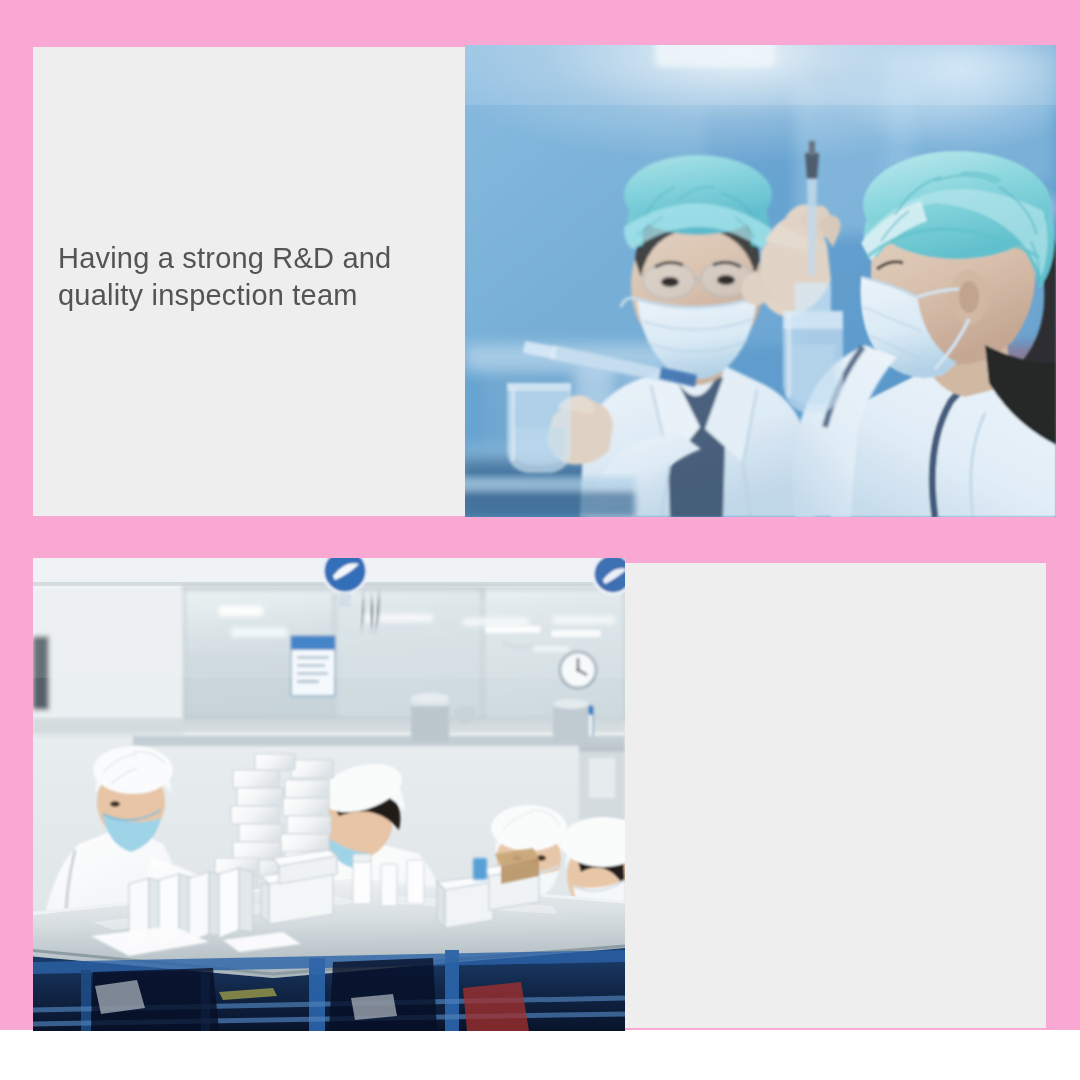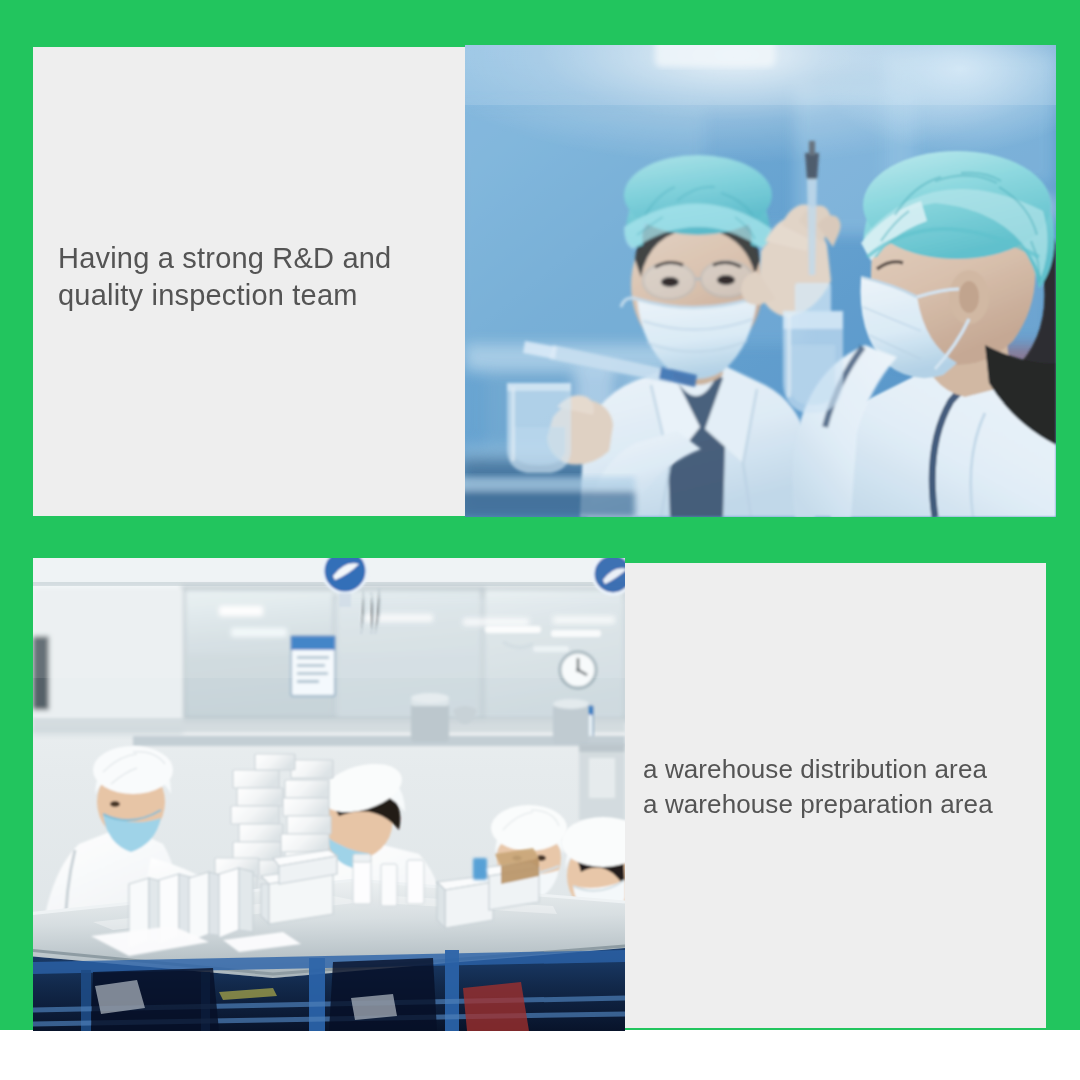--- a/index.html
+++ b/index.html
@@ -10,21 +10,21 @@
   body {
     width: 1080px;
     height: 1080px;
     font-family: "Liberation Sans", sans-serif;
     overflow: hidden;
   }
   .page {
     position: relative;
     width: 1080px;
     height: 1030px;
-    background: #22c55e;
+    background: #f9a8d4;
   }
 
   
   .sec1-panel {
     position: absolute;
     left: 33px;
     top: 47px;
     width: 437px;
     height: 469px;
     background: #eeeeee;
@@ -682,16 +682,14 @@
 
         <path d="M430 430 L488 424 L496 473 L434 473 Z" fill="#a5302c" opacity="0.75"></path>
       </g>
 
       <rect x="0" y="0" width="592" height="120" fill="#ffffff" opacity="0.1"></rect>
     </svg>
   </div>
 
   <div class="sec2-panel"></div>
 
-  <div class="sec2-caption">a warehouse distribution area
-a warehouse preparation area</div>
 
 </div>
 
 </body></html>

